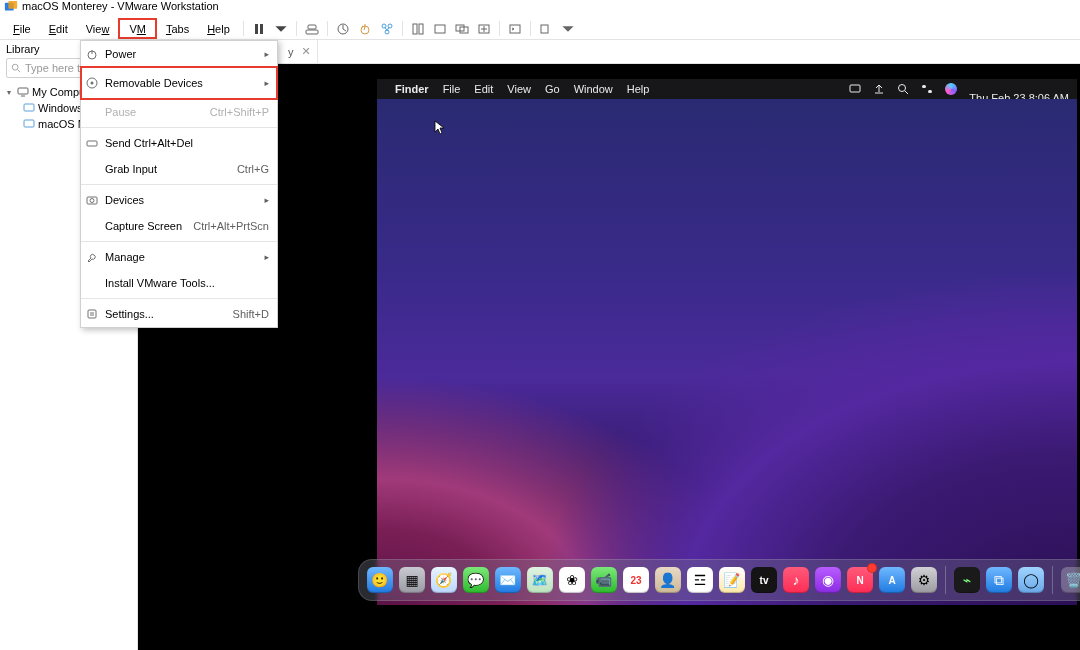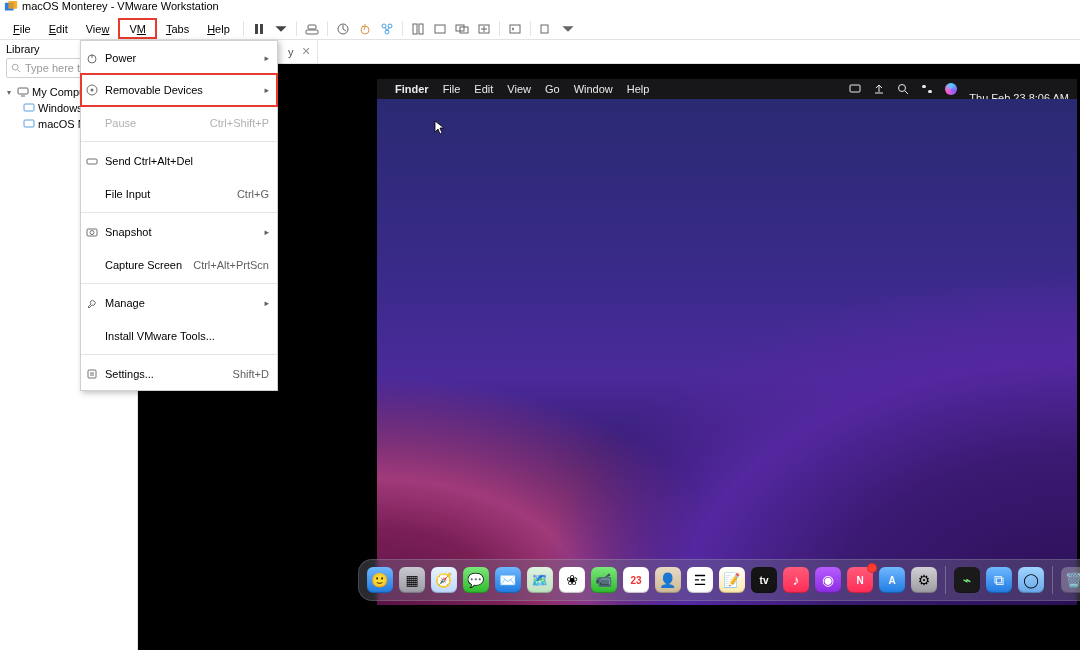--- a/index.html
+++ b/index.html
@@ -18,21 +18,21 @@
   .menubar .tb-btn { width: 22px; display: flex; align-items: center; justify-content: center; color: #444; }
   .menubar .tb-btn svg { width: 14px; height: 14px; }
   .vm-highlight { border: 2px solid #e63b2e; }
 
   
   .dropdown {
     position: absolute; left: 80px; top: 40px; width: 198px;
     background: #fff; border: 1px solid #d0d0d0; box-shadow: 2px 2px 6px rgba(0,0,0,0.25);
     z-index: 50;
   }
-  .dropdown .row { height: 33px; display: flex; align-items: center; position: relative; }
+  .dropdown .row { height: 26px; display: flex; align-items: center; position: relative; }
   .dropdown .row.sep { height: 1px; background: #e5e5e5; margin: 2px 0; }
   .dropdown .row .ic { width: 22px; display: flex; justify-content: center; color: #707070; }
   .dropdown .row .ic svg { width: 12px; height: 12px; }
   .dropdown .row .lbl { flex: 1; padding-left: 2px; }
   .dropdown .row .sc { padding-right: 8px; color: #606060; }
   .dropdown .row .arrow { padding-right: 8px; color: #606060; font-size: 9px; }
   .dropdown .row.disabled { color: #b0b0b0; }
   .dropdown .row.disabled .sc { color: #b0b0b0; }
   .dropdown .row.boxed {
     outline: 2px solid #e63b2e; outline-offset: -1px; height: 32px;
@@ -400,32 +400,32 @@
   <div class="row">
     <span class="ic">
         <svg viewBox="0 0 12 12">
           <rect x="1" y="4" width="10" height="5" rx="1" fill="none" stroke="currentColor"></rect>
         </svg>
       </span>
     <span class="lbl">Send Ctrl+Alt+Del</span>
   </div>
   <div class="row">
     <span class="ic"></span>
-    <span class="lbl">File Input</span>
+    <span class="lbl">Grab Input</span>
     <span class="sc">Ctrl+G</span>
   </div>
   <div class="row sep"></div>
   <div class="row">
     <span class="ic">
         <svg viewBox="0 0 12 12">
           <rect x="1" y="3" width="10" height="7" rx="1" fill="none" stroke="currentColor"></rect>
           <circle cx="6" cy="6.5" r="2" fill="none" stroke="currentColor"></circle>
         </svg>
       </span>
-    <span class="lbl">Snapshot</span>
+    <span class="lbl">Devices</span>
     <span class="arrow">▸</span>
   </div>
   <div class="row">
     <span class="ic"></span>
     <span class="lbl">Capture Screen</span>
     <span class="sc">Ctrl+Alt+PrtScn</span>
   </div>
   <div class="row sep"></div>
   <div class="row">
     <span class="ic">

